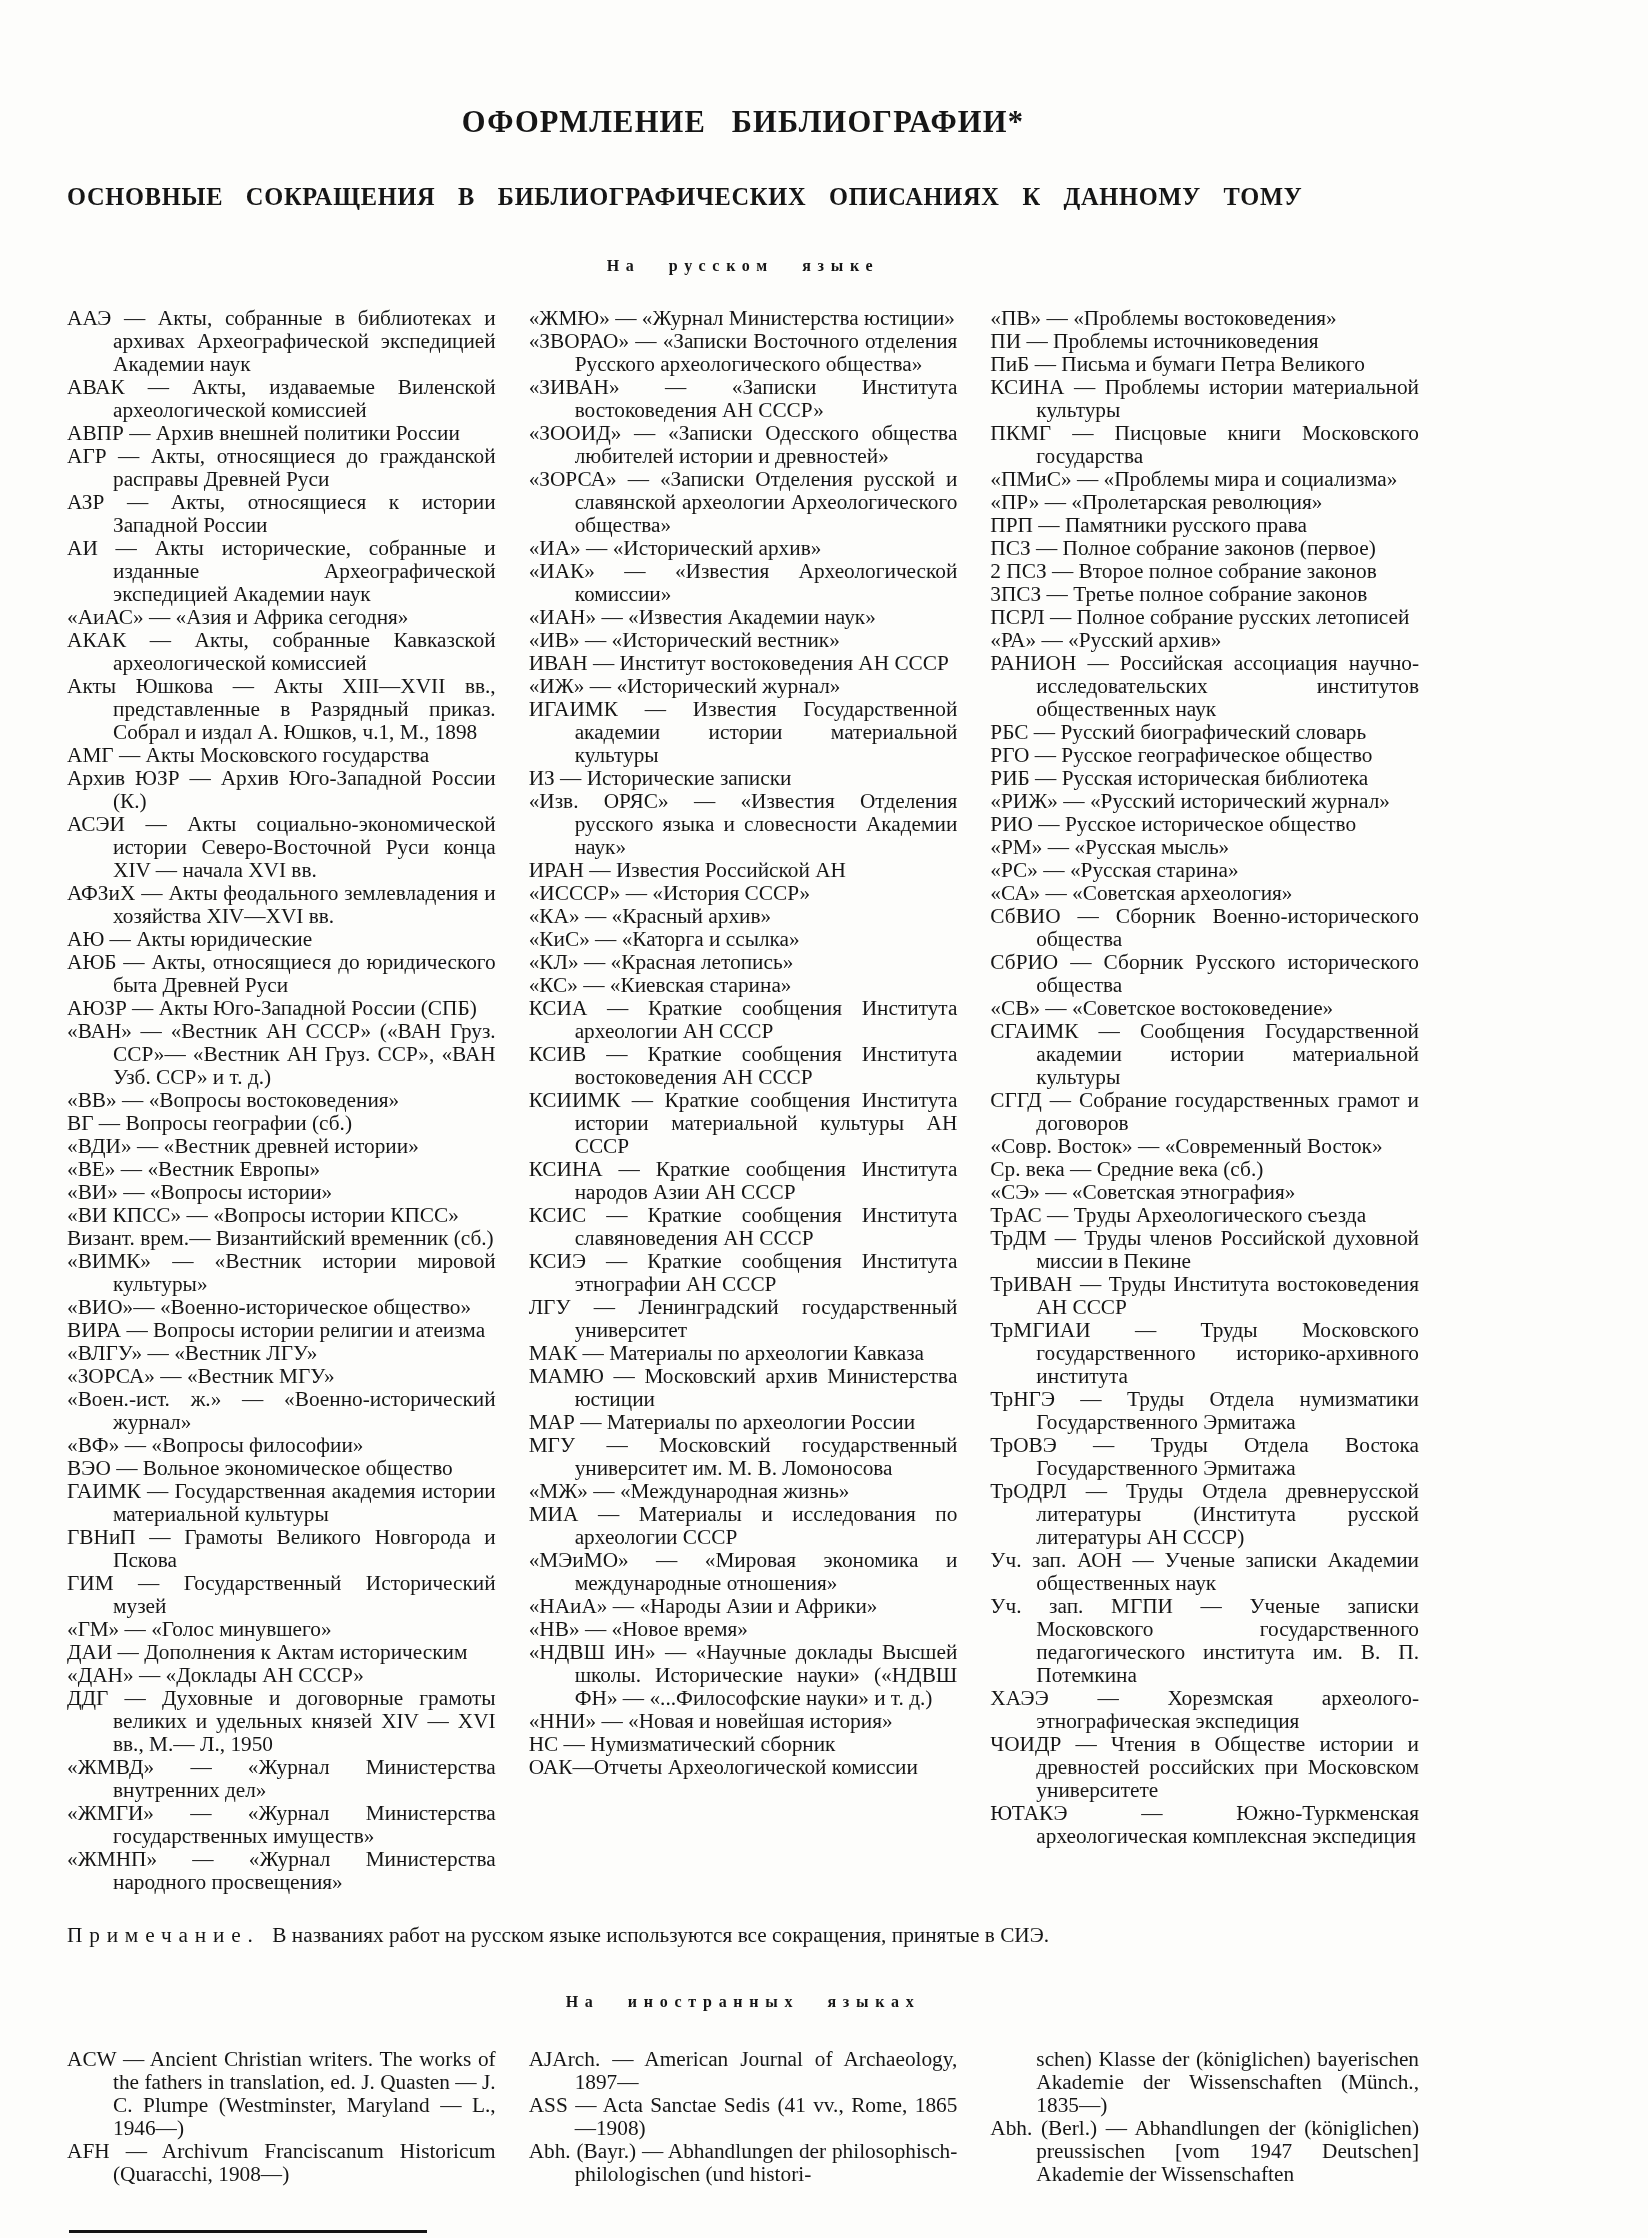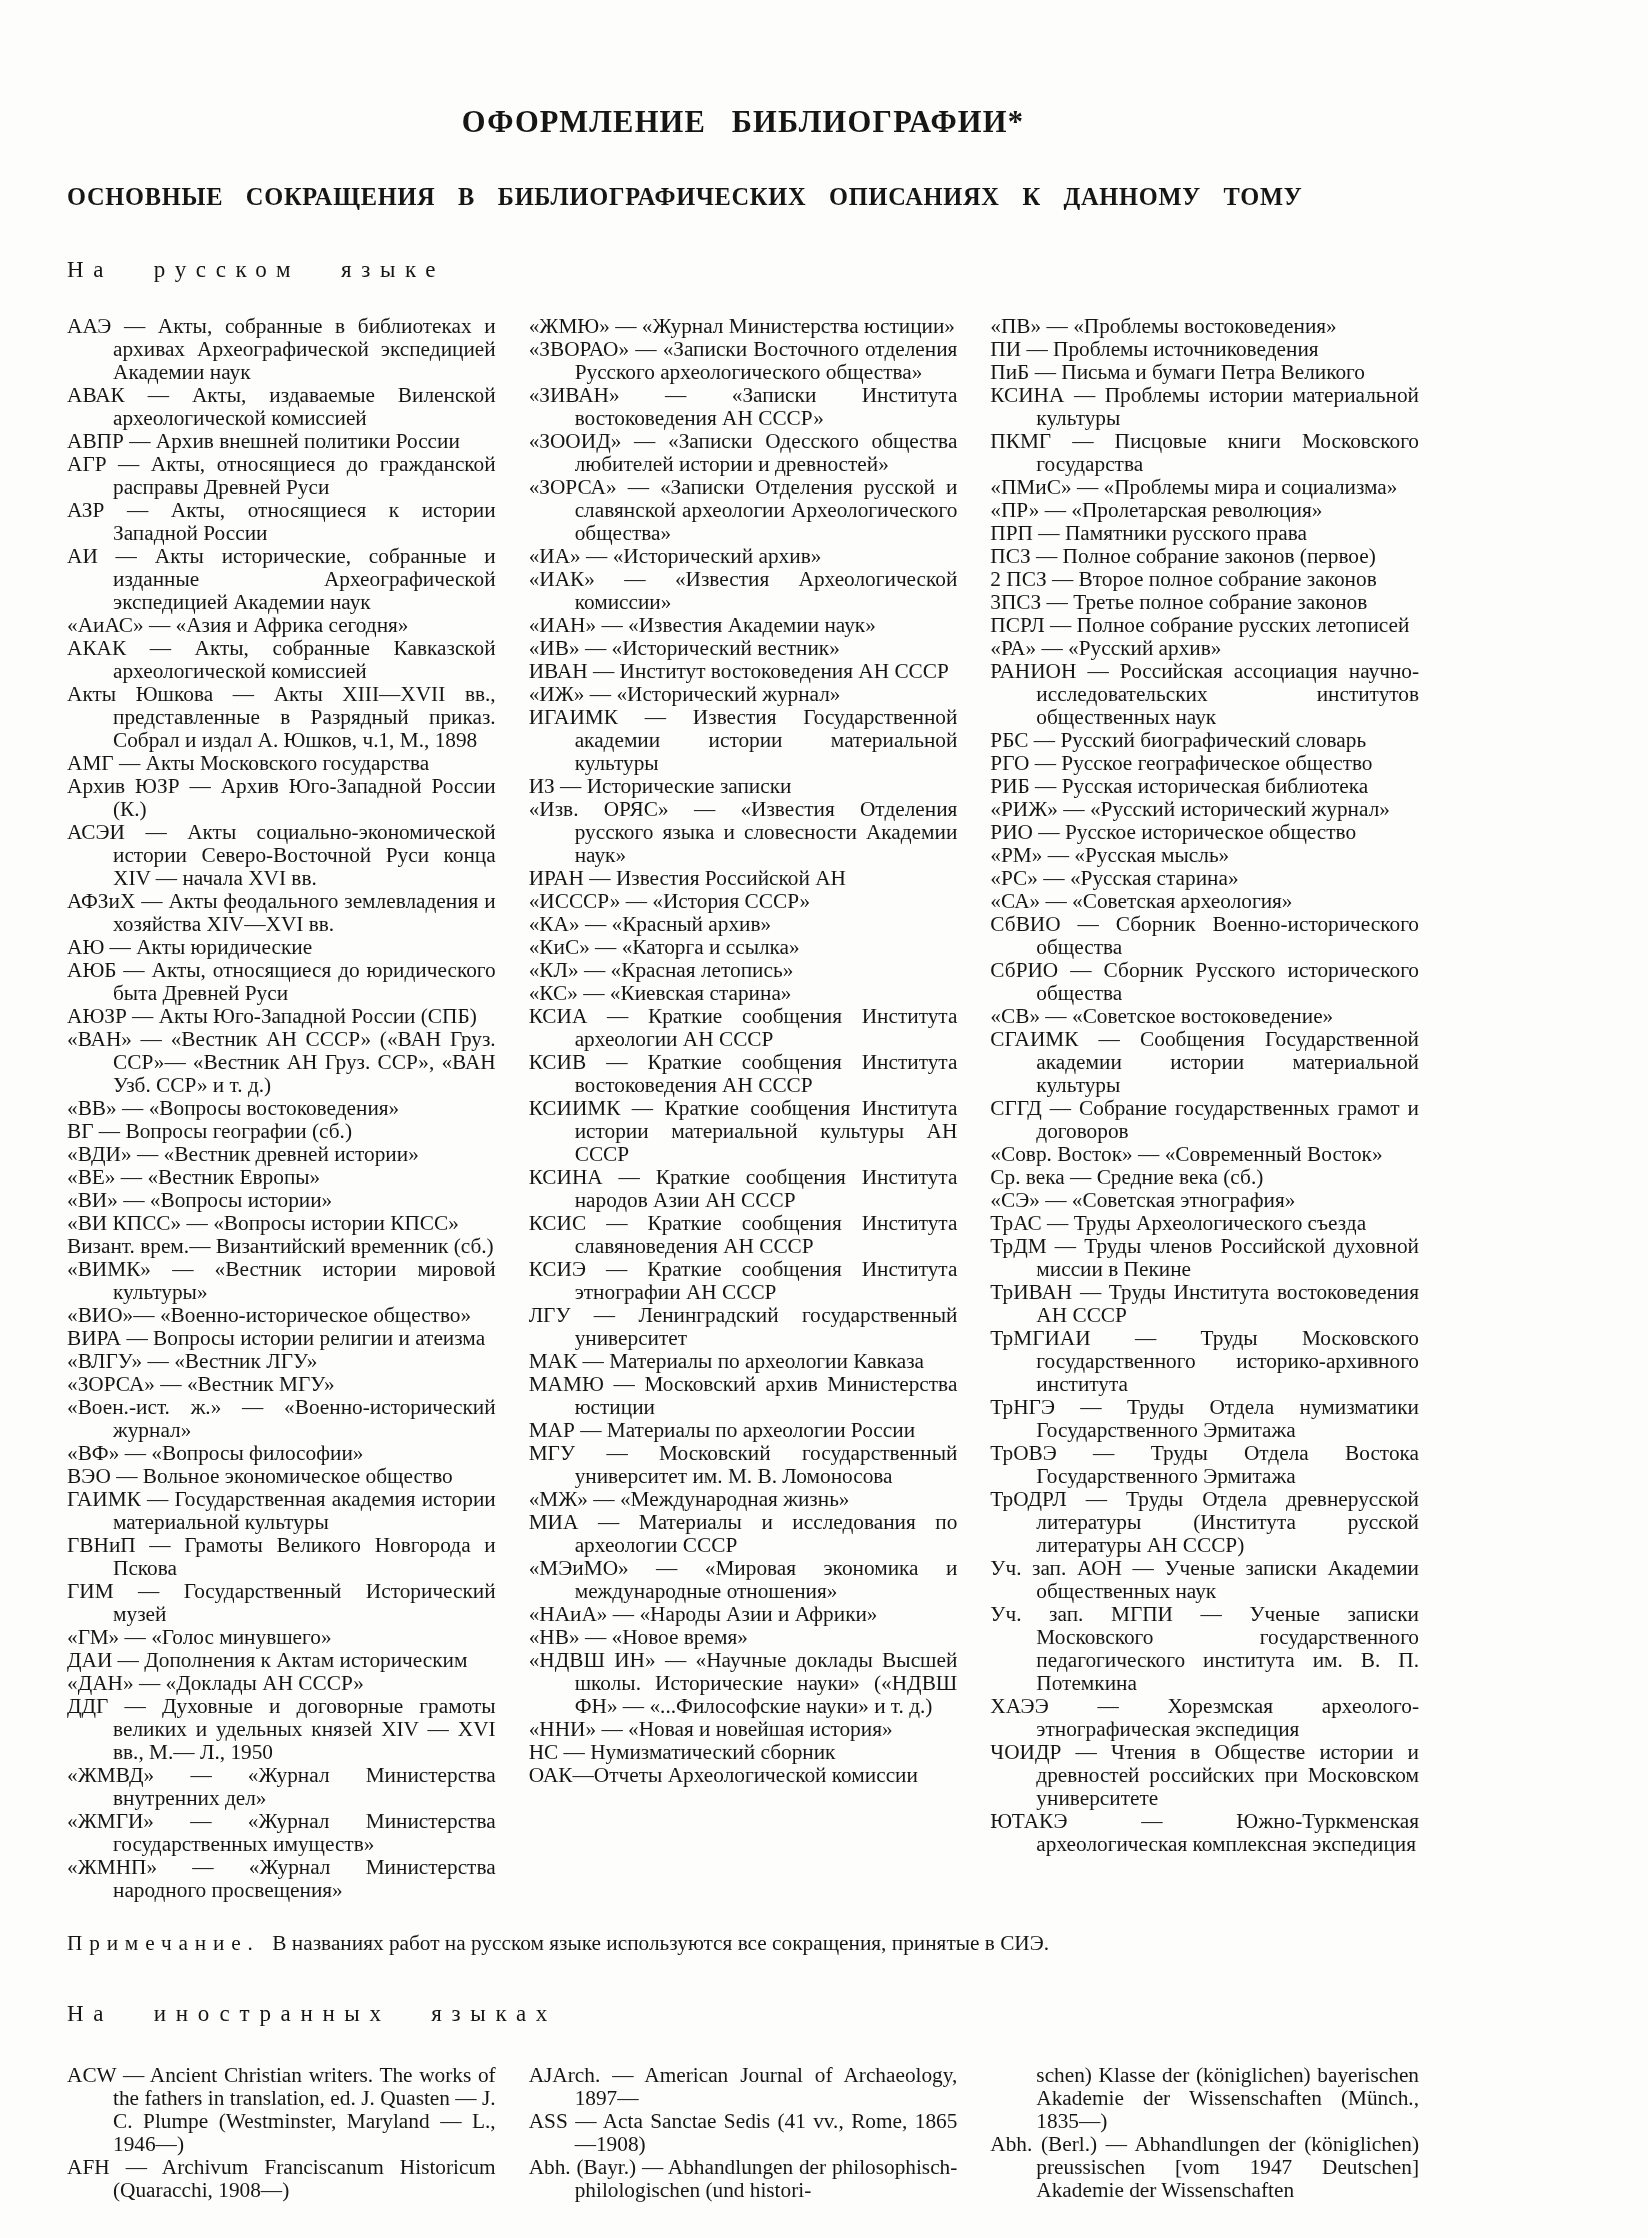--- a/index.html
+++ b/index.html
@@ -28,22 +28,23 @@
   h2.subtitle {
     margin: 0 0 46px 0;
     text-align: left;
     font-size: 24.4px;
     font-weight: bold;
     letter-spacing: 0.03em;
     word-spacing: 0.65em;
   }
   h3.lang-heading {
     margin: 0 0 32px 0;
-    font-size: 23px;
-    font-weight: normal;
+    text-align: center;
+    font-size: 16px;
+    font-weight: bold;
     letter-spacing: 0.42em;
     word-spacing: 1.1em;
   }
   .cols {
     display: flex;
     gap: 33px;
   }
   .col {
     flex: 1 1 0;
     min-width: 0;

